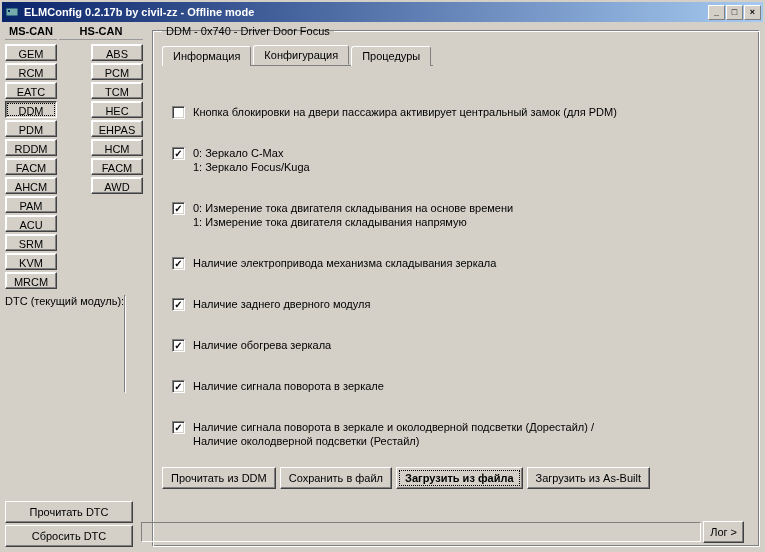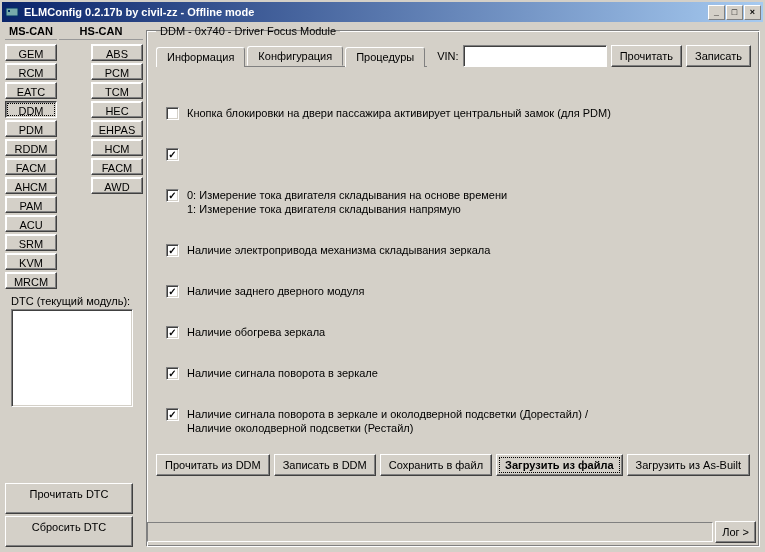--- a/index.html
+++ b/index.html
@@ -40,21 +40,21 @@
     background: #d4d0c8;
     border: 1px solid #808080;
     border-top-color:#fff; border-left-color:#fff;
     color:#000;
     font-size:9px;
     font-family: Marlett, Arial, sans-serif;
     display:flex; align-items:center; justify-content:center;
     margin-left:1px;
     cursor:default;
   }
-  .body { flex:1; display:flex; padding: 3px; gap:14px; }
+  .body { flex:1; display:flex; padding: 3px; gap:20px;justify-content:flex-end; }
   .left-col {
     display:flex; flex-direction:column;
     width: 128px;
   }
   .bus-cols { display:flex; gap:2px; }
   .bus-col { display:flex; flex-direction:column; gap:2px; flex:1; align-items:center; }
   .bus-header {
     font-weight:bold;
     text-align:center;
     width:100%;
@@ -75,34 +75,34 @@
   }
   .mod-btn.active {
     border-color:#404040 #fff #fff #404040;
     box-shadow: inset 1px 1px #808080;
     background:#d4d0c8;
     outline: 1px dotted #000;
     outline-offset: -3px;
   }
   .dtc-box {
     margin-top:6px;
-    display:flex; flex-direction:column;padding-left:6px;
+    display:flex; flex-direction:row;
   }
   .dtc-label { font-size:11px; margin-bottom:2px; }
   .dtc-list {
     border-top:1px solid #808080;
     border-left:1px solid #808080;
     border-right:1px solid #fff;
     border-bottom:1px solid #fff;
     box-shadow: inset 1px 1px #404040, inset -1px -1px #d4d0c8;
     background:#fff;
     height:98px;
   }
   .wide-btn {
-    height:31px;
+    height:22px;
     margin-top:2px;
     background:#d4d0c8;
     border:1px solid;
     border-color:#fff #404040 #404040 #fff;
     box-shadow: inset -1px -1px #808080;
     text-align:center;
     line-height:20px;
     cursor:default;
   }
   .main-panel {
@@ -218,21 +218,21 @@
     white-space:pre-line;
   }
   .btn-row {
     display:flex;
     gap:4px;
     margin-top:12px;
   }
   .bottom-bar {
     position:absolute;
     bottom:4px;
-    right:4px;
+    right:16px;
     height:22px;
     display:flex;
     align-items:center;
     gap:2px;
     width:100%;
     padding-left:4px;
   }
   .status-well {
     flex:1;
     height:20px;
@@ -311,43 +311,39 @@
         <div class="dtc-list"></div>
         <div style="flex:1"></div>
       </div>
       <div style="flex:1"></div>
       <div class="wide-btn">Прочитать DTC</div>
       <div class="wide-btn">Сбросить DTC</div>
     </div>
 
     <div class="main-panel">
       <fieldset class="groupbox">
-        <legend>DDM - 0x740 - Driver Focus Module</legend>
+        <legend>DDM - 0x740 - Driver Door Focus</legend>
 
         <div class="top-row">
           <div class="tabs">
             <div class="tab">Информация</div>
             <div class="tab active">Конфигурация</div>
             <div class="tab">Процедуры</div>
           </div>
-          <div class="vin-group">
-            <span>VIN:</span>
-            <div class="vin-input" value=""></div>
-            <div class="act-btn">Прочитать</div>
-            <div class="act-btn">Записать</div>
-          </div>
         </div>
 
         <div class="config-body" id="options-list">
             <div class="chk-row">
               <span class="chk"></span>
               <span class="chk-label">Кнопка блокировки на двери пассажира активирует центральный замок (для PDM)</span>
             </div>
             <div class="chk-row">
               <span class="chk checked"></span>
+              <span class="chk-label">0: Зеркало C-Max
+1: Зеркало Focus/Kuga</span>
             </div>
             <div class="chk-row">
               <span class="chk checked"></span>
               <span class="chk-label">0: Измерение тока двигателя складывания на основе времени
 1: Измерение тока двигателя складывания напрямую</span>
             </div>
             <div class="chk-row">
               <span class="chk checked"></span>
               <span class="chk-label">Наличие электропривода механизма складывания зеркала</span>
             </div>
@@ -365,21 +361,20 @@
             </div>
             <div class="chk-row">
               <span class="chk checked"></span>
               <span class="chk-label">Наличие сигнала поворота в зеркале и околодверной подсветки (Дорестайл) /
 Наличие околодверной подсветки (Рестайл)</span>
             </div>
           </div>
 
         <div class="btn-row">
           <div class="act-btn">Прочитать из DDM</div>
-          <div class="act-btn">Записать в DDM</div>
           <div class="act-btn">Сохранить в файл</div>
           <div class="act-btn focused">Загрузить из файла</div>
           <div class="act-btn">Загрузить из As-Built</div>
         </div>
 
       </fieldset>
 
       <div class="bottom-bar">
         <div class="status-well"></div>
         <div class="log-btn">Лог &gt;</div>

